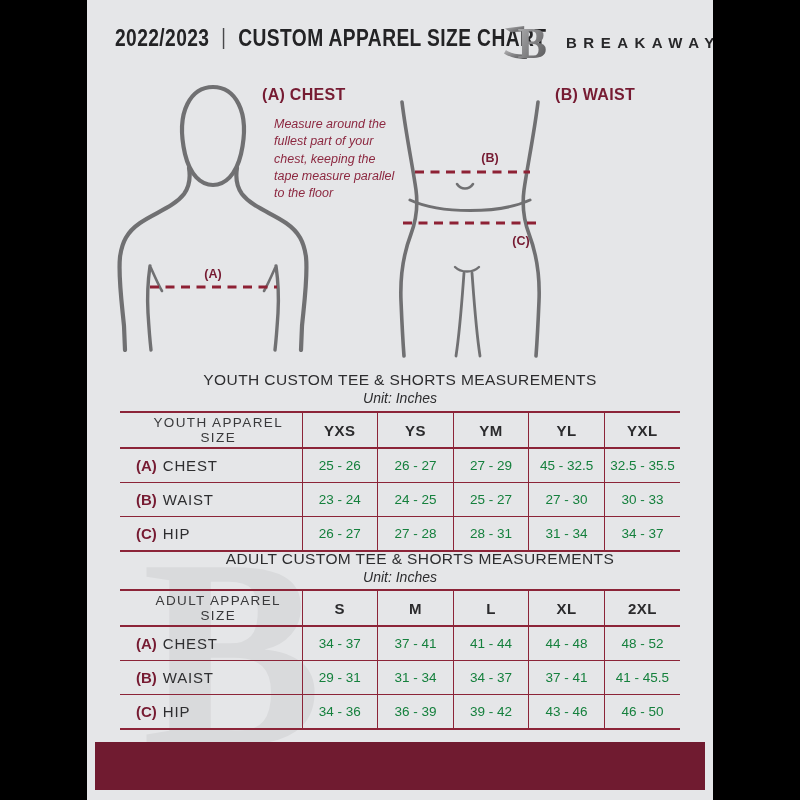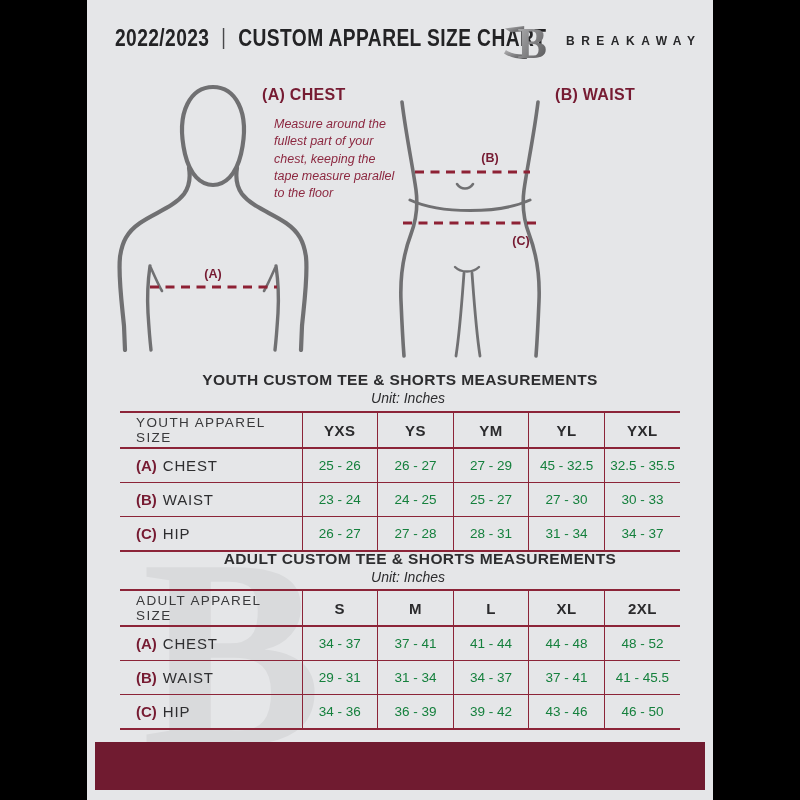--- a/index.html
+++ b/index.html
@@ -24,47 +24,47 @@
   }
   
   .header-left{
     position:absolute;left:28px;top:24px;display:flex;align-items:center;gap:15px;
     white-space:nowrap;transform:scaleX(.8);transform-origin:left center;
     font-weight:700;font-size:24px;letter-spacing:.5px;color:#232325;
   }
   .header-sep{font-weight:400;font-size:22px;color:#48484a;transform:translateY(-1px);}
   .logo-mark{position:absolute;left:414px;top:15px;}
   .brand{
-    position:absolute;left:479px;top:34px;font-size:12px;font-weight:700;
+    position:absolute;left:479px;top:34px;font-size:15px;font-weight:700;
     letter-spacing:6.5px;color:#28282a;
   }
   
   .fig{position:absolute;}
   .guide{position:absolute;width:150px;}
   .guide h3{margin:0 0 8px 0;font-size:16px;font-weight:800;color:var(--maroon);letter-spacing:.3px;}
   .guide p{margin:12px;font-size:12.5px;line-height:1.38;font-style:italic;font-weight:500;
     color:var(--maroon-body);white-space:pre-line;}
   .guide-a{left:175px;top:86px;width:148px;}
   .guide-b{left:468px;top:86px;width:152px;}
   .guide-c{left:468px;top:226px;width:158px;}
   
   .table-title{position:absolute;left:0;width:626px;text-align:center;
-    font-size:15.5px;font-weight:700;letter-spacing:.4px;color:#2d2d2f;}
+    font-size:15.5px;font-weight:400;letter-spacing:.4px;color:#2d2d2f;}
   .table-unit{position:absolute;left:0;width:626px;text-align:center;
-    font-size:14px;font-style:italic;font-weight:500;color:#2d2d2f;margin-left:8px;}
+    font-size:14px;font-style:italic;font-weight:500;color:#2d2d2f;}
   table.size-table{
     position:absolute;left:33px;width:560px;border-collapse:collapse;table-layout:fixed;
     border-top:2px solid var(--line);border-bottom:2px solid var(--line);z-index:1;
   }
   table.size-table thead th{border-bottom:2px solid var(--line);height:32px;}
   table.size-table tbody td{height:31px;}
   table.size-table tbody tr + tr td{border-top:1.6px solid var(--line);}
   table.size-table th:nth-child(n+2),
   table.size-table td:nth-child(n+2){border-left:1.8px solid var(--line);}
-  th.size-label{text-align:left;padding-left:16px;font-size:13.5px;font-weight:400;
+  th.size-label{text-align:center;padding-left:16px;font-size:13.5px;font-weight:400;
     letter-spacing:1.4px;color:#39393b;margin-top:44px;}
   th.size-col{font-size:15px;font-weight:700;color:#2b2b2d;letter-spacing:.5px;}
   td.row-label{text-align:left;padding-left:16px;font-size:15px;letter-spacing:.8px;color:#2e2e30;}
   td.row-label .prefix{color:var(--maroon);font-weight:800;margin-right:6px;letter-spacing:0;}
   td.val{text-align:center;font-size:13.5px;font-weight:500;color:#15803d;}
   .youth-title{top:371px;} .youth-unit{top:390px;}
   .youth-table{top:411px;}
   .adult-title{top:550px;padding-left:20px;} .adult-unit{top:569px;}
   .adult-table{top:589px;}
   

